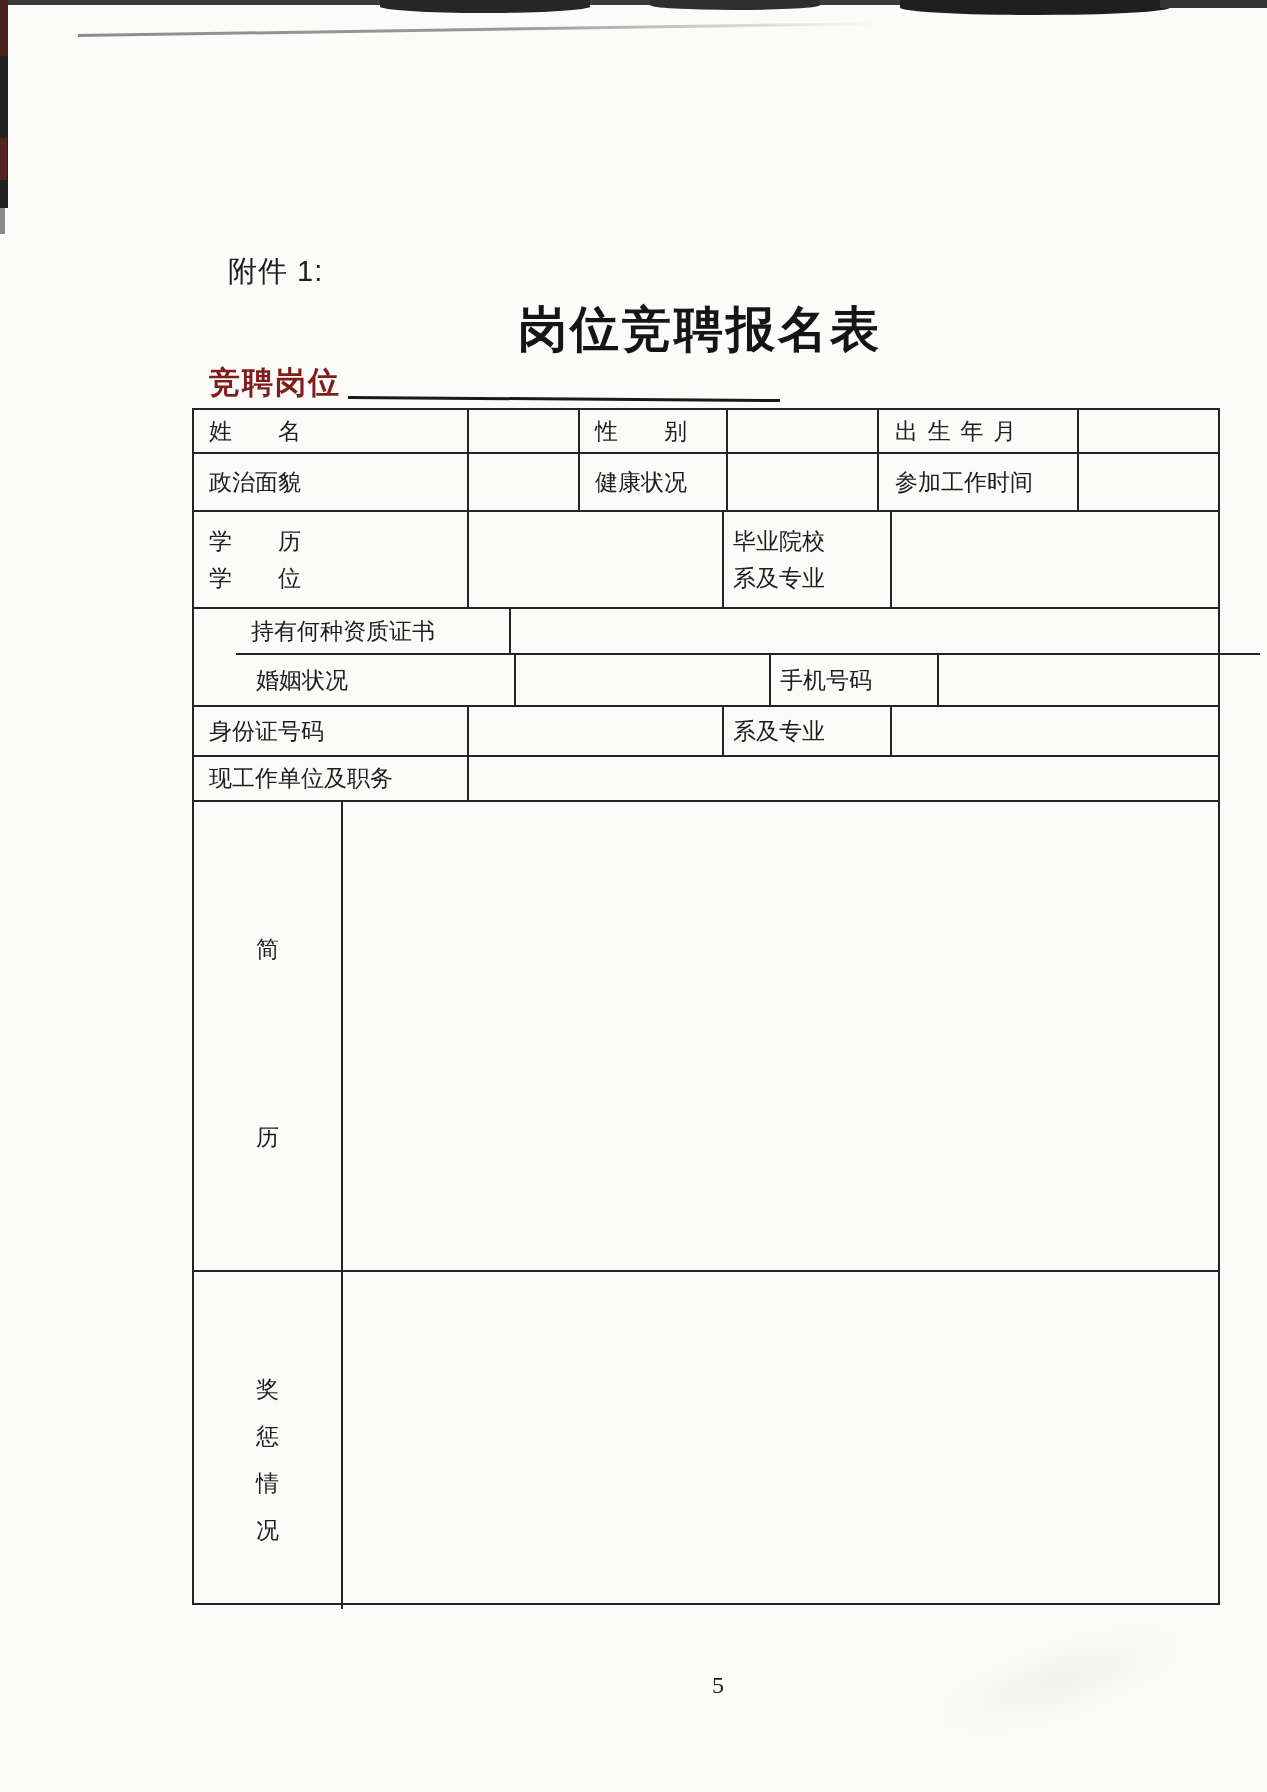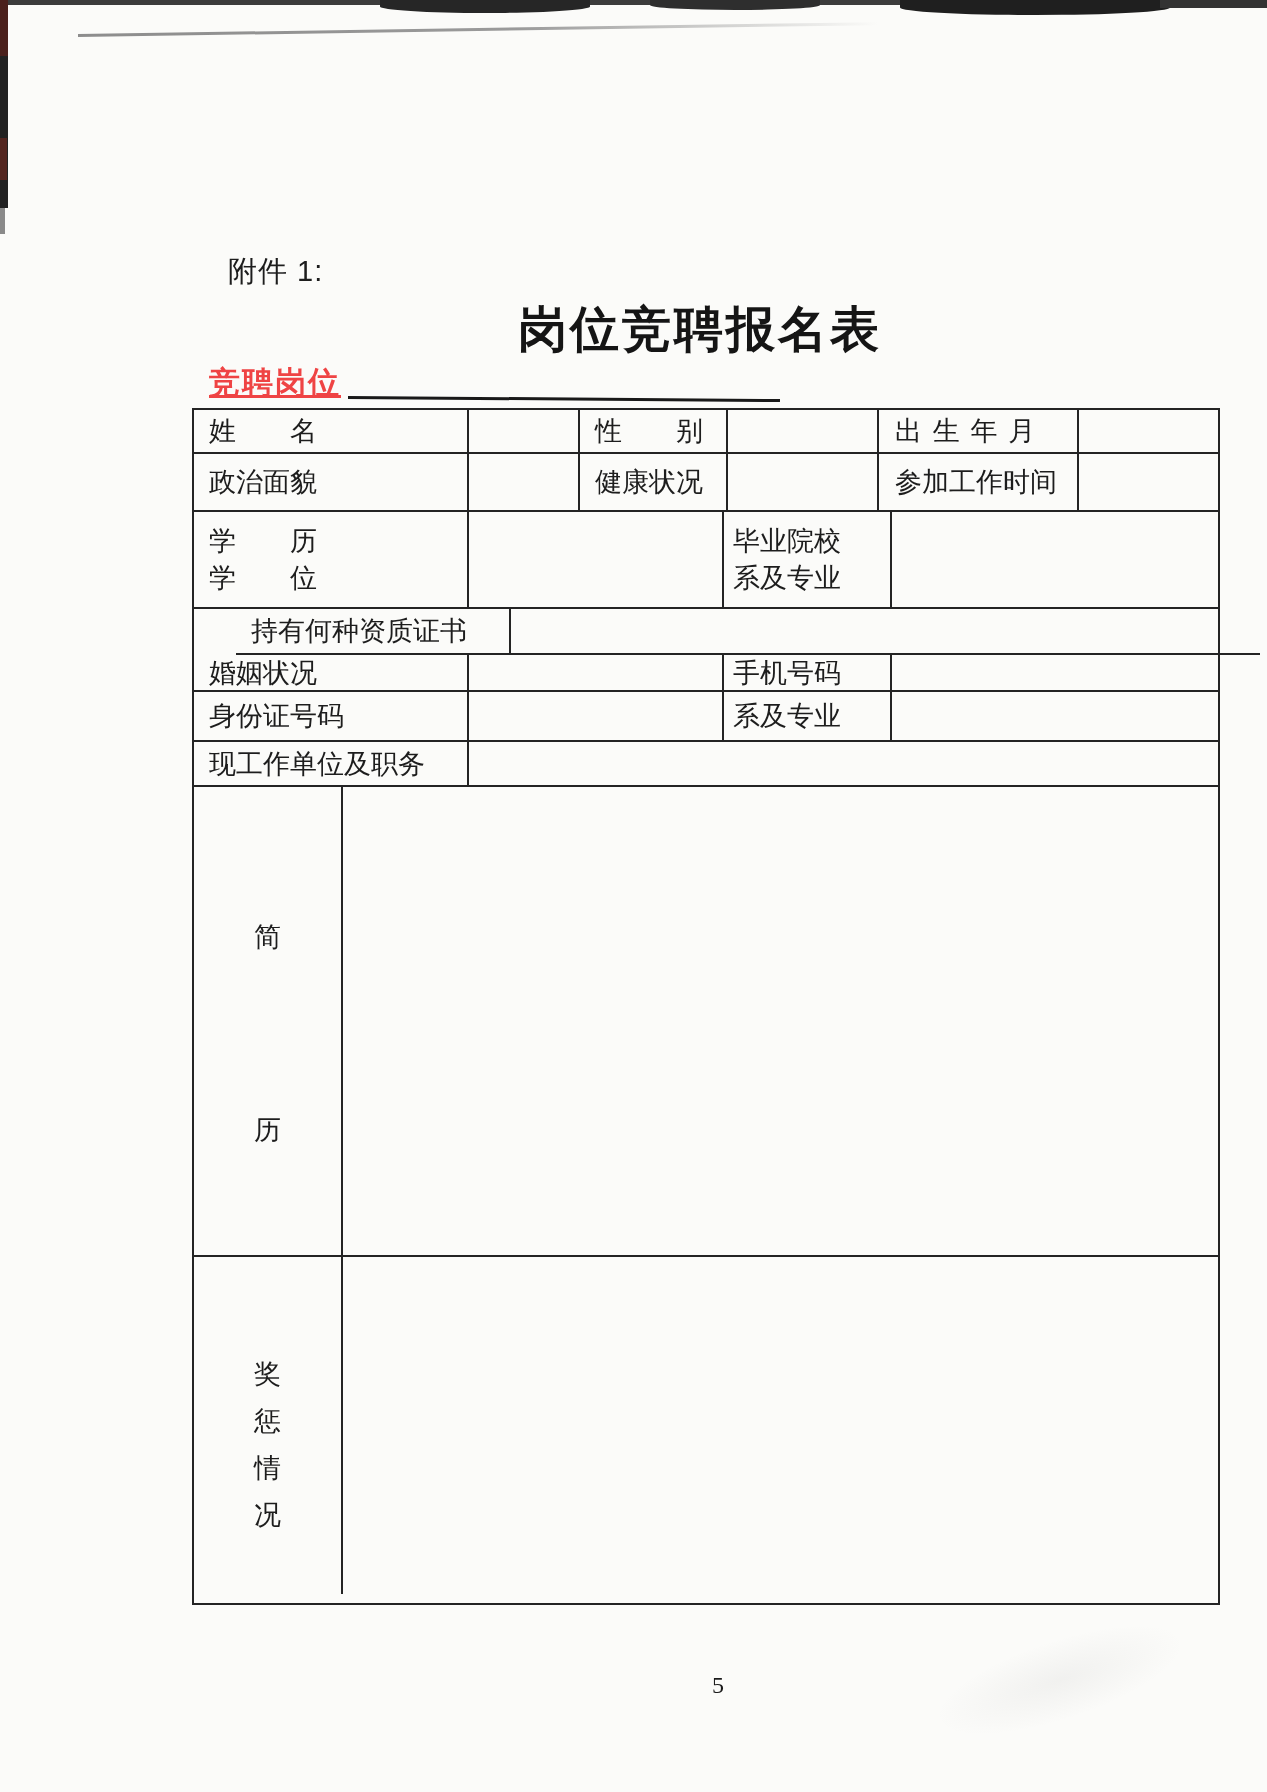--- a/index.html
+++ b/index.html
@@ -39,51 +39,51 @@
     font-size:29px;letter-spacing:1px;color:#1d1d1d;
   }
   .form-title{
     position:absolute;left:518px;top:297px;
     font-size:49px;font-weight:700;letter-spacing:3px;color:#151515;
     font-family:"Liberation Serif","DejaVu Serif",serif;
   }
   .position-label{
     position:absolute;left:209px;top:362px;
     font-family:"Liberation Sans","DejaVu Sans",sans-serif;
-    font-size:31px;font-weight:700;letter-spacing:2px;color:#ef4444;text-decoration:underline;
+    font-size:31px;font-weight:700;letter-spacing:2px;color:#7f1d1d;
   }
   .position-underline{
     position:absolute;left:348px;top:396px;width:432px;height:3px;
     background:#191919;
     transform:rotate(0.4deg);transform-origin:left center;
   }
   
   .form-table{
     position:absolute;left:192px;top:408px;width:1028px;height:1197px;
     border:2.5px solid #242424;
     box-sizing:border-box;
     background:transparent;
   }
   .trow{display:flex;width:100%;box-sizing:border-box;border-bottom:2px solid #242424;}
   .trow:last-child{border-bottom:none;}
   .tcell{
     box-sizing:border-box;border-right:2px solid #242424;
     display:flex;align-items:center;
-    font-size:27px;color:#1d1d1d;
+    font-size:23px;color:#1d1d1d;
     padding-left:15px;
     overflow:hidden;
   }
   .tcell:last-child{border-right:none;}
   .tcell.blank{padding-left:0;}
   .tcell.multiline{flex-direction:column;align-items:flex-start;justify-content:center;line-height:37px;text-align:center;}
   .r1{height:44px;}
   .r2{height:58px;}
   .r3{height:97px;}
   .r4{height:46px;margin-left:42px;}
-  .r5{height:37px;}
+  .r5{height:52px;padding-left:47px;}
   .r6{height:50px;}
   .r7{height:45px;}
   .r8{height:470px;}
   .r9{height:337px;}
   .w-label1{flex:0 0 275px;}
   .w-b1{flex:0 0 111px;}
   .w-label2{flex:0 0 148px;}
   .w-b2{flex:0 0 151px;}
   .w-label3{flex:0 0 200px;padding-left:16px;}
   .w-b3{flex:1 1 auto;}

